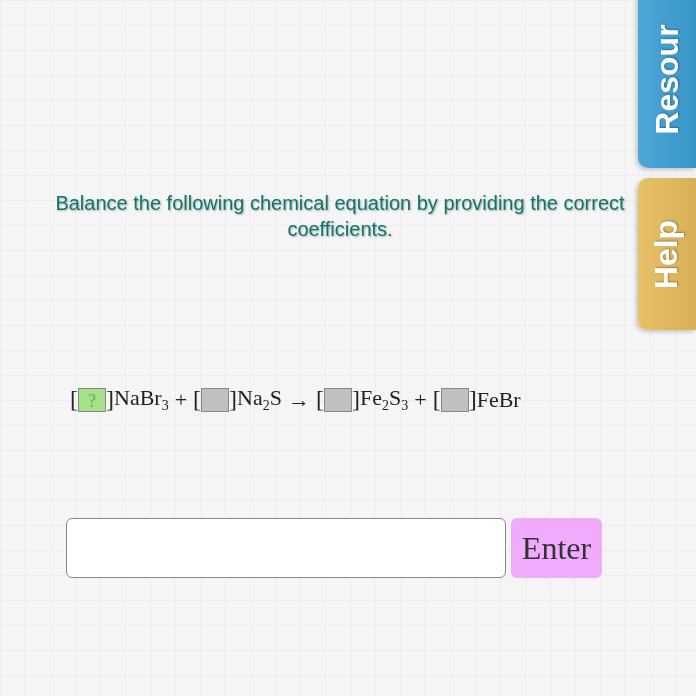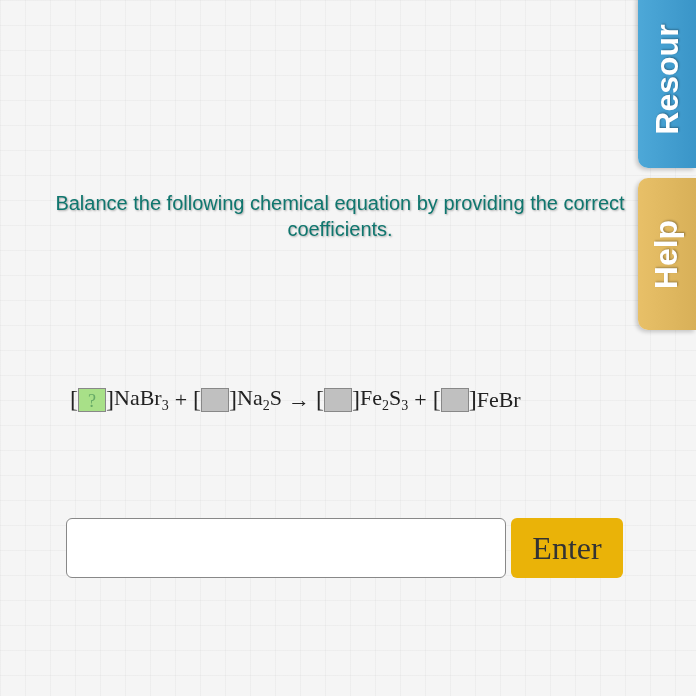--- a/index.html
+++ b/index.html
@@ -86,23 +86,23 @@
     .answer-input {
       width: 440px;
       height: 60px;
       border: 1px solid #888;
       border-radius: 6px;
       background: #fff;
       font-size: 24px;
       padding: 0 10px;
     }
     .enter-button {
-      width: 112px;
+      width: 91px;
       height: 60px;
-      background: #eab308;
+      background: #f0abfc;
       border: none;
       border-radius: 6px;
       font-size: 32px;
       font-family: Georgia, 'Times New Roman', serif;
       color: #333;
       cursor: pointer;
     }
     .side-tab {
       position: absolute;
       right: 0;

